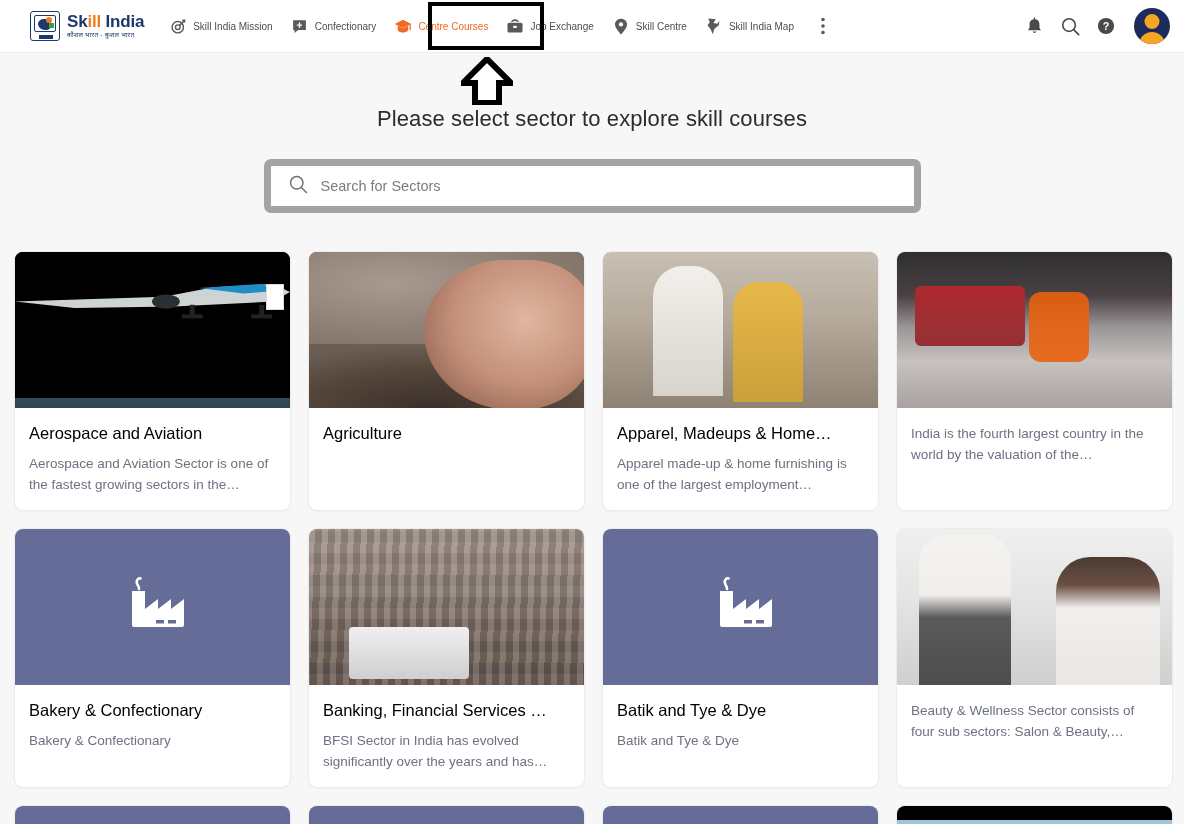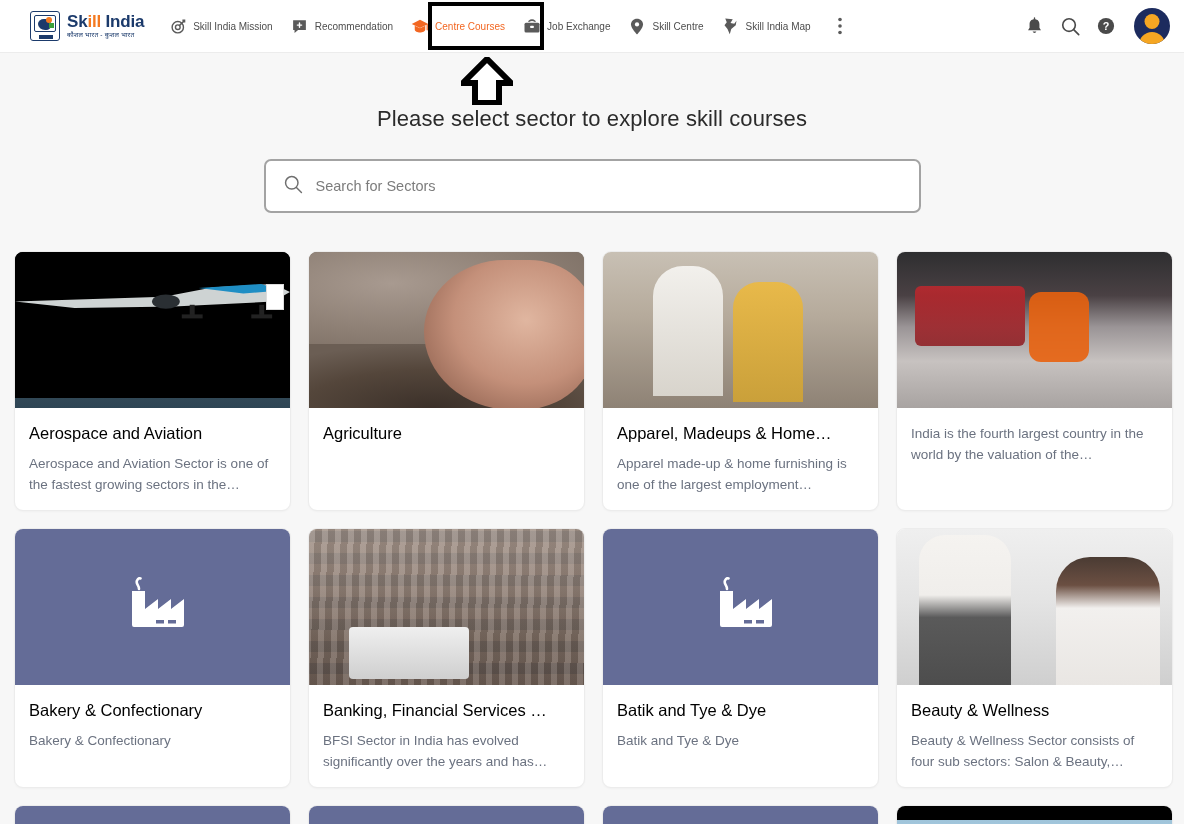--- a/index.html
+++ b/index.html
@@ -85,21 +85,21 @@
     font-size: 22px;
     color: #2b2b2b;
     padding-top: 53px;
     font-weight: 400;
     letter-spacing: 0.1px;
   }
   .search-wrap { display: flex; justify-content: center; margin-top: 27px; }
   .search-box {
     width: 657px; height: 54px;
     background: #ffffff;
-    border: 2px solid #a3a3a3;
+    border: 7px solid #a3a3a3;
     border-radius: 7px;
     display: flex; align-items: center;
     padding: 0 18px;
     gap: 13px;
   }
   .search-box input {
     border: none; outline: none; flex: 1;
     font-size: 14.5px; color: #3c3c3c;
     font-family: "Liberation Sans", sans-serif; background: transparent;
   }
@@ -250,21 +250,21 @@
       <span>Skill India Mission</span>
     </div>
 
     <div class="nav-item">
       <span class="ico">
         <svg width="17" height="17" viewBox="0 0 24 24">
           <path d="M3 3 h18 v14 h-11 l-5 4 v-4 h-2 z" fill="#5a5a5a"></path>
           <path d="M12 7 v6 M9 10 h6" stroke="#fff" stroke-width="2" stroke-linecap="round"></path>
         </svg>
       </span>
-      <span>Recommendation</span>
+      <span>Confectionary</span>
     </div>
 
     <div class="nav-item active">
       <span class="ico">
         <svg width="19" height="17" viewBox="0 0 24 22">
           <path d="M12 2 L23 7.5 L12 13 L1 7.5 Z" fill="#f26722"></path>
           <path d="M5 10 v5 c0 2.6 3.6 4 7 4 s7-1.4 7-4 v-5 l-7 3.4 z" fill="#f26722"></path>
           <path d="M21.6 8.4 v7" stroke="#f26722" stroke-width="1.6" stroke-linecap="round"></path>
         </svg>
       </span>
@@ -431,21 +431,20 @@
           </svg>
         </div>
         <div class="card-body">
           <div class="card-title">Batik and Tye &amp; Dye</div>
           <div class="card-desc">Batik and Tye &amp; Dye</div>
         </div>
       </div>
       <div class="card">
         <div class="card-img ph-beauty"></div>
         <div class="card-body">
-          <div class="card-title">Beauty &amp; Wellness</div>
           <div class="card-desc">Beauty &amp; Wellness Sector consists of four sub sectors: Salon &amp; Beauty,…</div>
         </div>
       </div>
     </div>
   <div class="grid" id="partial-grid" style="padding-top:17px;">
       <div class="card" style="height: 260px;">
         <div class="card-img ph"></div>
       </div>
       <div class="card" style="height: 260px;">
         <div class="card-img ph"></div>

